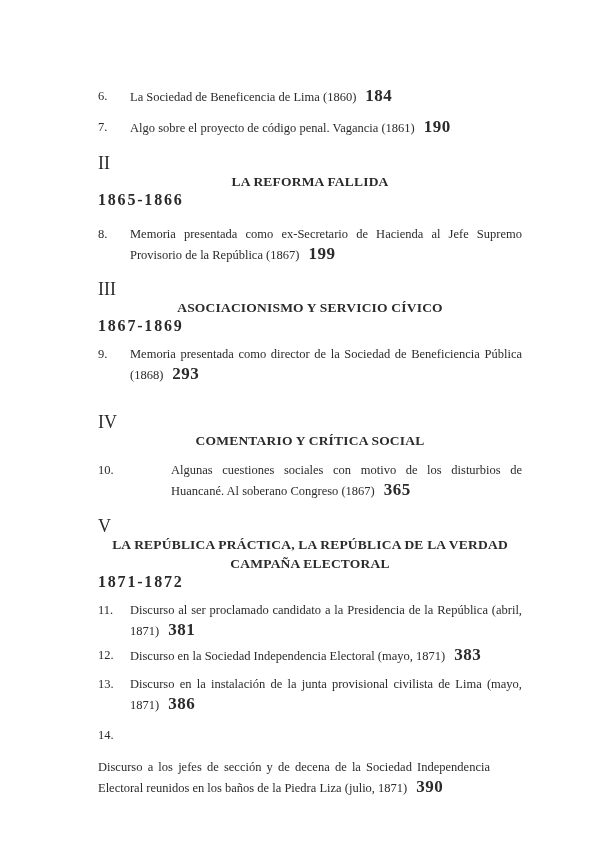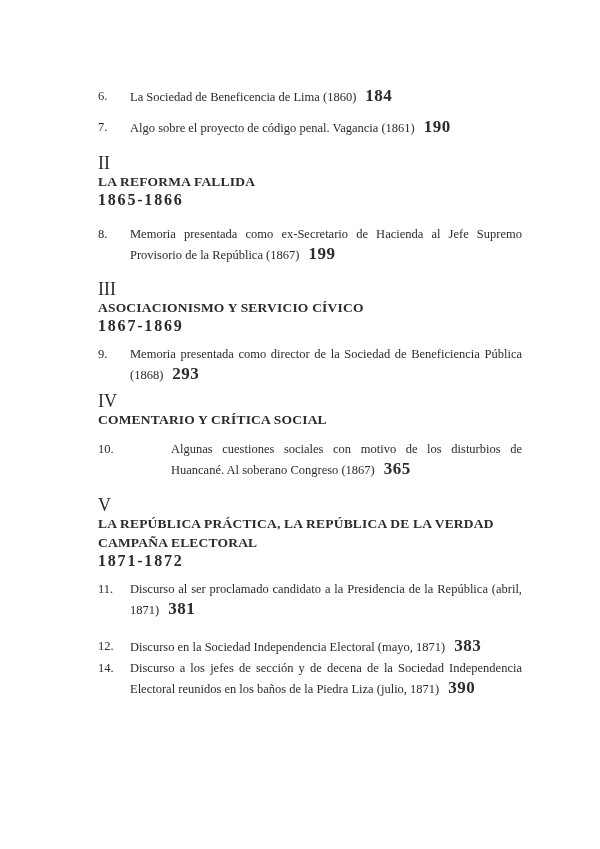--- a/index.html
+++ b/index.html
@@ -48,41 +48,42 @@
   .section .numeral {
     font-weight: normal;
     font-size: 18px;
     line-height: 18px;
   }
   .section .title {
     font-weight: bold;
     font-size: 13.5px;
     line-height: 19px;
     letter-spacing: 0.2px;
+    text-align: center;
   }
   .section .years {
     font-weight: bold;
     font-size: 16px;
     line-height: 18px;
     letter-spacing: 1.8px;
   }
   
   .e0 { margin-top: 86px; }
   .e1 { margin-top: 10px; }
   .s2 { margin-top: 16px; }
   .e2 { margin-top: 15px; }
   .s3 { margin-top: 15px; }
   .e3 { margin-top: 9px; }
-  .s4 { margin-top: 7px; }
+  .s4 { margin-top: 28px; }
   .e4 { margin-top: 10px; gap: 41px; }
   .s5 { margin-top: 16px; }
   .e5 { margin-top: 9px; }
-  .e6 { margin-top: 16px; }
+  .e6 { margin-top: 4px; }
   .e7 { margin-top: 8px; }
-  .e8 { margin-top: 1px; }
+  .e8 { margin-top: 10px; flex-direction: column; }
 </style>
 </head>
 <body>
 
 <div class="page">
   <div class="content">
 
     <div class="entry e0">
       <span class="num">6.</span>
       <div class="body"><span>La Sociedad de Beneficencia de Lima (1860)</span><span class="pg">184</span></div>
@@ -135,20 +136,24 @@
     <div class="entry e5">
       <span class="num">11.</span>
       <div class="body"><span>Discurso al ser proclamado candidato a la Presidencia de la República (abril, 1871)</span><span class="pg">381</span></div>
     </div>
 
     <div class="entry e6">
       <span class="num">12.</span>
       <div class="body"><span>Discurso en la Sociedad Independencia Electoral (mayo, 1871)</span><span class="pg">383</span></div>
     </div>
 
+    <div class="entry e7">
+      <span class="num">13.</span>
+      <div class="body"><span>Discurso en la instalación de la junta provisional civilista de Lima (mayo, 1871)</span><span class="pg">386</span></div>
+    </div>
 
     <div class="entry e8">
       <span class="num">14.</span>
       <div class="body"><span>Discurso a los jefes de sección y de decena de la Sociedad Independencia Electoral reunidos en los baños de la Piedra Liza (julio, 1871)</span><span class="pg">390</span></div>
     </div>
 
   </div>
 </div>
 
 </body></html>

